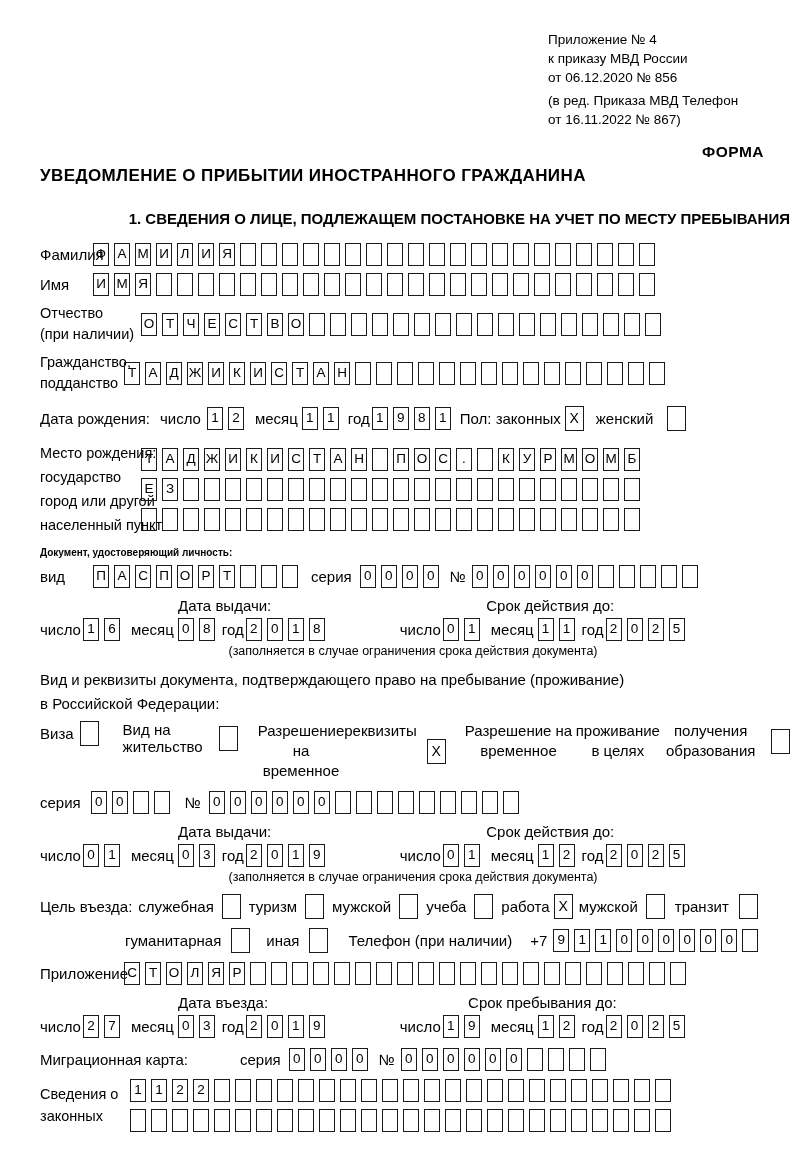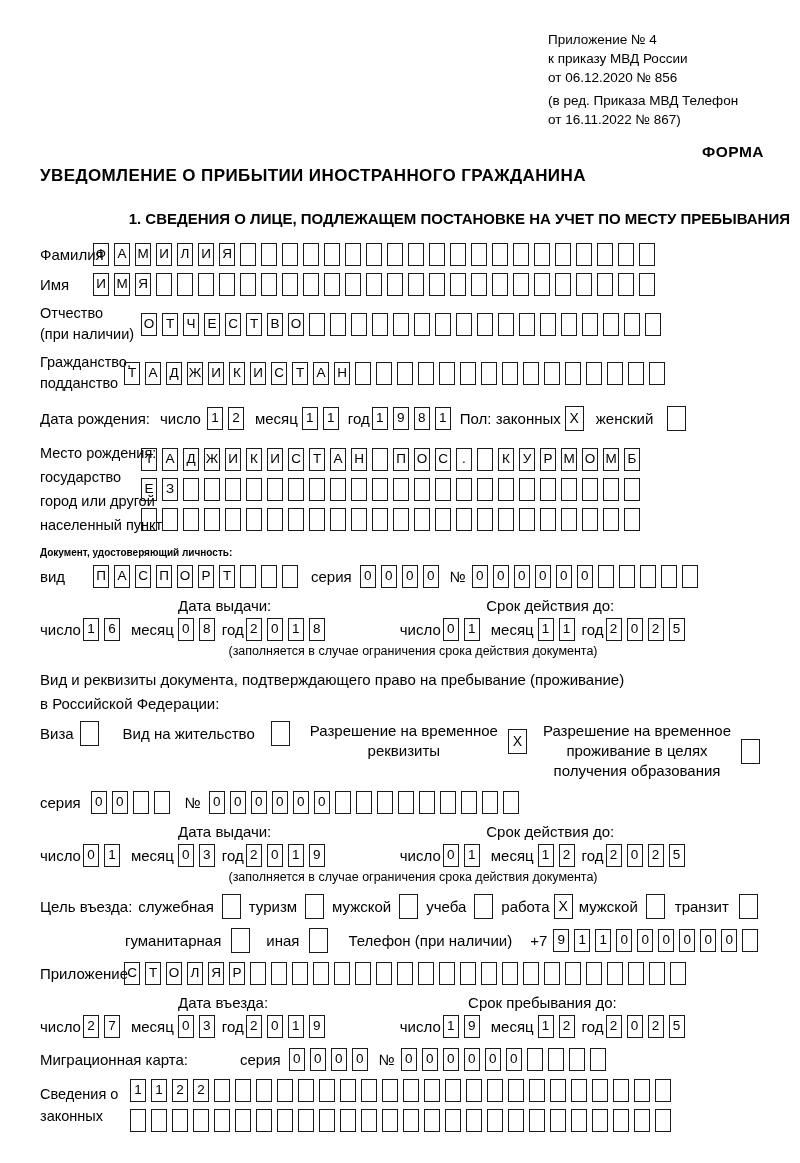--- a/index.html
+++ b/index.html
@@ -21,21 +21,21 @@
         text-align:center;font-size:13.5px;line-height:20px;flex-shrink:0}
   .checkbox{display:inline-block;width:19px;height:25px;border:1.5px solid #1b1b1b;text-align:center;
         font-size:14px;line-height:22px;flex-shrink:0}
   .cell-stack{display:flex;flex-direction:column;gap:7px}
   .doc-heading{font-weight:bold;font-size:10px;margin-top:10px}
   .sublabels{display:flex;margin-top:9px;white-space:nowrap}
   .note{text-align:center;font-size:12.5px;margin-top:3px;padding-right:4px}
   .intro{margin-top:10px;line-height:24px;font-size:15px}
   .options-row{display:flex;align-items:flex-start;margin-top:5px}
   .opt{display:inline-flex;align-items:center}
-  .opt-lines{display:flex;flex-direction:column;text-align:center;line-height:20px}
+  .opt-lines{display:flex;flex-direction:row;text-align:center;line-height:20px}
   .w53{width:53px}.w84{width:84px}.w90{width:90px}.w101{width:101px}.w150{width:150px}
   .ml2{margin-left:2px}.ml4{margin-left:4px}.ml6{margin-left:6px}.ml8{margin-left:8px}
   .ml10{margin-left:10px}.ml12{margin-left:12px}.ml14{margin-left:14px}.ml16{margin-left:16px}
   .ml18{margin-left:18px}.ml20{margin-left:20px}.ml24{margin-left:24px}
   .ml50{margin-left:50px}.ml70{margin-left:70px}.ml85{margin-left:85px}.ml138{margin-left:138px}
   .ml200{margin-left:200px}.ml215{margin-left:215px}
 </style>
 </head>
 <body>
 

